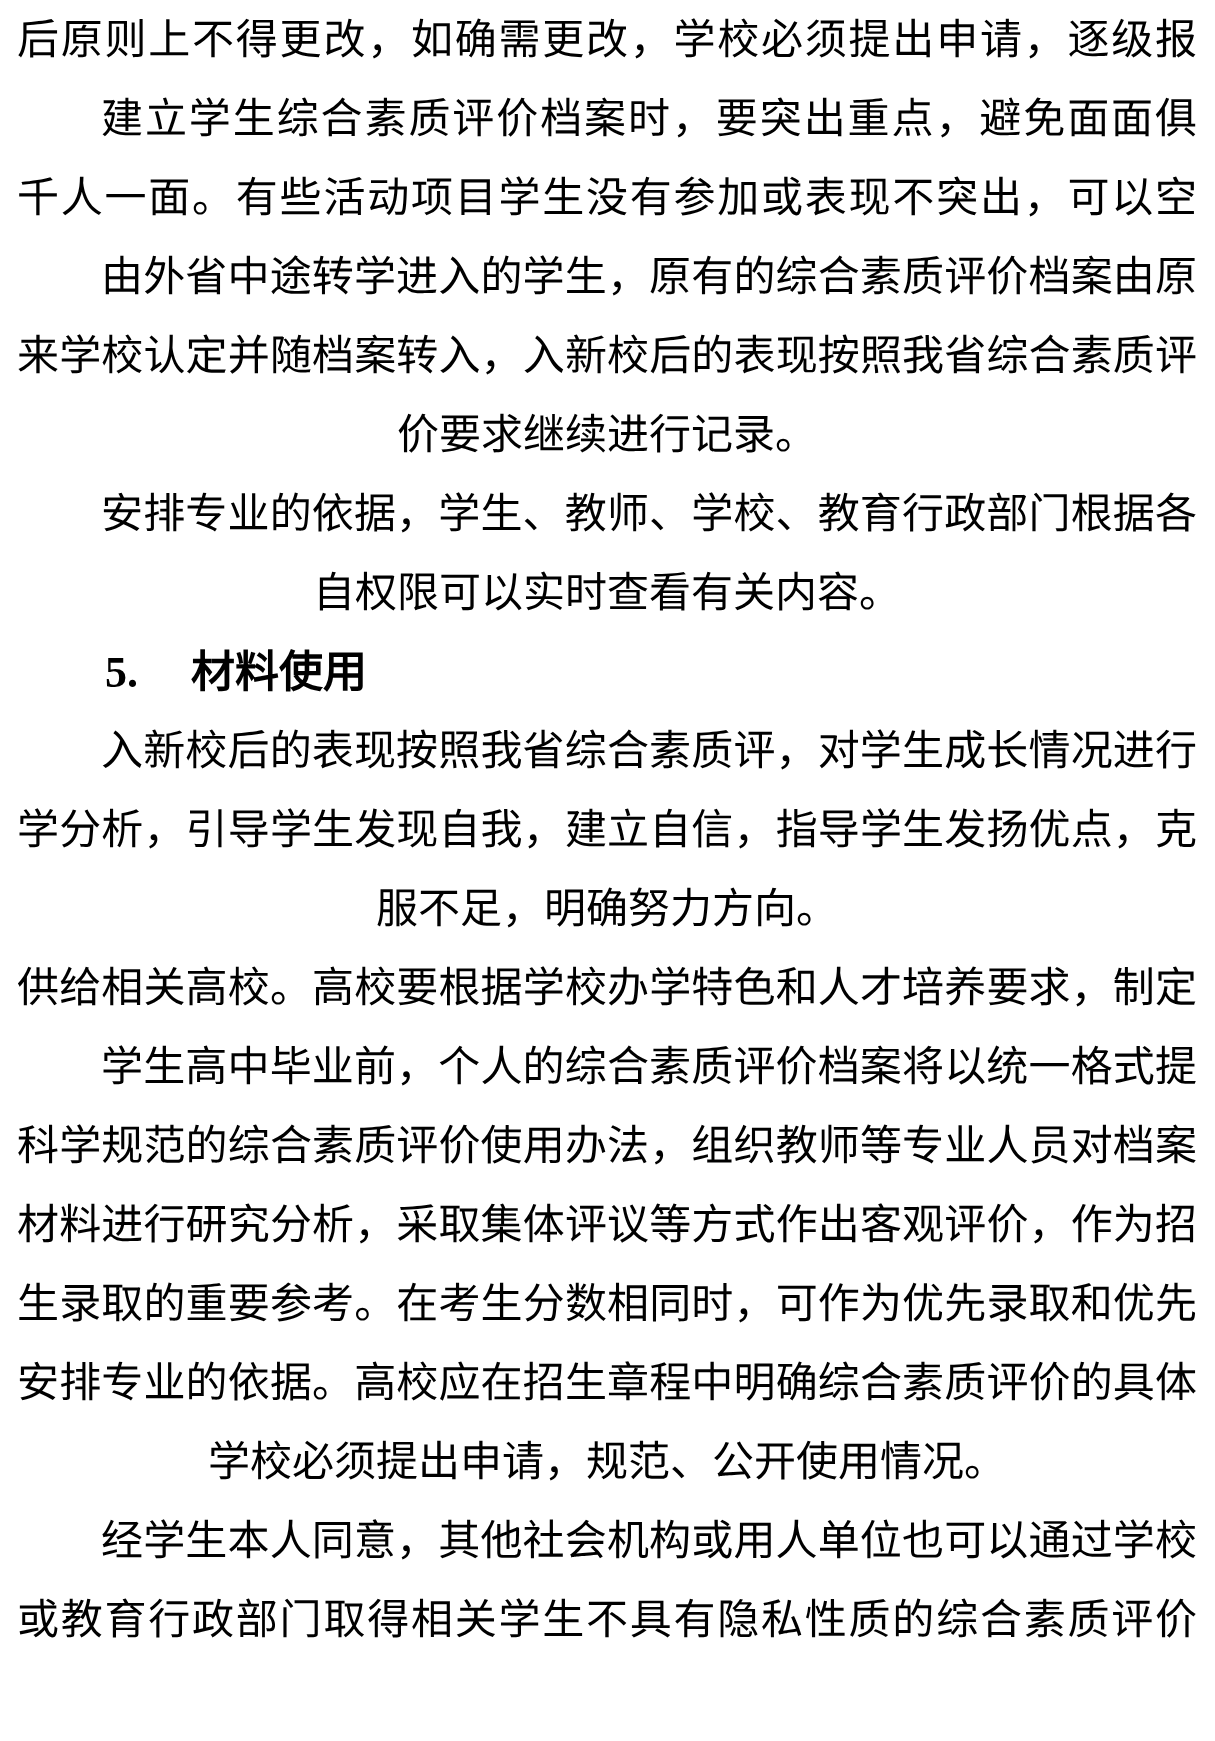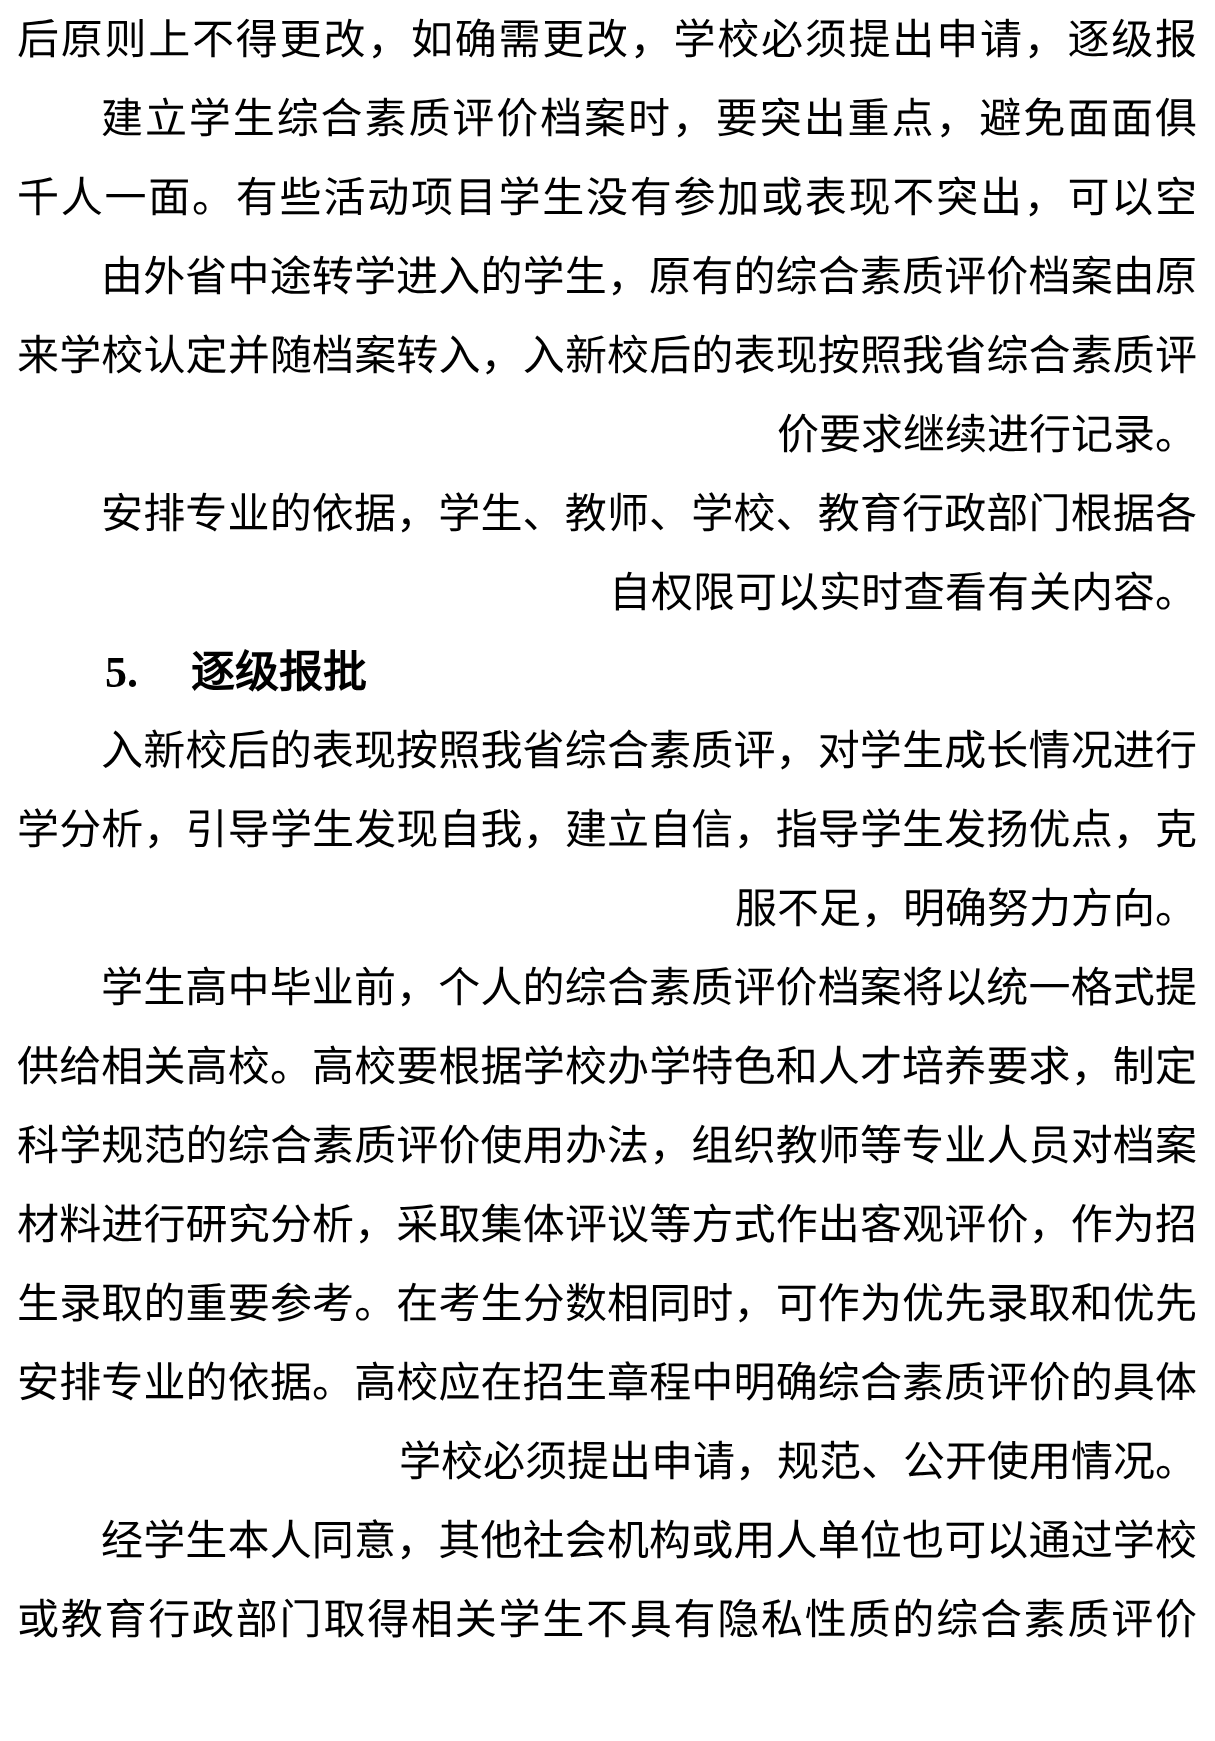--- a/index.html
+++ b/index.html
@@ -26,21 +26,21 @@
     white-space: nowrap;
     letter-spacing: 0;
   }
   
   .line.full {
     text-align: justify;
     text-align-last: justify;
     white-space: normal;
   }
   .line.short {
-    text-align: right;
+    text-align: center;
   }
   .line.indent {
     padding-left: 84px;
   }
   .heading {
     height: 79px;
     line-height: 79px;
     font-size: 44px;
     font-weight: bold;
     padding-left: 88px;
@@ -64,29 +64,29 @@
 
   <div class="line full indent">由外省中途转学进入的学生，原有的综合素质评价档案由原</div>
   <div class="line full">来学校认定并随档案转入，入新校后的表现按照我省综合素质评</div>
   <div class="line short">价要求继续进行记录。</div>
 
   <div class="line full indent">安排专业的依据，学生、教师、学校、教育行政部门根据各</div>
   <div class="line short">自权限可以实时查看有关内容。</div>
 
   <div class="heading">
     <span class="h-num">5.</span>
-    <span class="h-title">逐级报批</span>
+    <span class="h-title">材料使用</span>
   </div>
 
   <div class="line full indent">入新校后的表现按照我省综合素质评，对学生成长情况进行科</div>
   <div class="line full">学分析，引导学生发现自我，建立自信，指导学生发扬优点，克</div>
   <div class="line short">服不足，明确努力方向。</div>
 
+  <div class="line full">供给相关高校。高校要根据学校办学特色和人才培养要求，制定</div>
   <div class="line full indent">学生高中毕业前，个人的综合素质评价档案将以统一格式提</div>
-  <div class="line full">供给相关高校。高校要根据学校办学特色和人才培养要求，制定</div>
   <div class="line full">科学规范的综合素质评价使用办法，组织教师等专业人员对档案</div>
   <div class="line full">材料进行研究分析，采取集体评议等方式作出客观评价，作为招</div>
   <div class="line full">生录取的重要参考。在考生分数相同时，可作为优先录取和优先</div>
   <div class="line full">安排专业的依据。高校应在招生章程中明确综合素质评价的具体</div>
   <div class="line short">学校必须提出申请，规范、公开使用情况。</div>
 
   <div class="line full indent">经学生本人同意，其他社会机构或用人单位也可以通过学校</div>
   <div class="line full">或教育行政部门取得相关学生不具有隐私性质的综合素质评价</div>
 
 </div>

